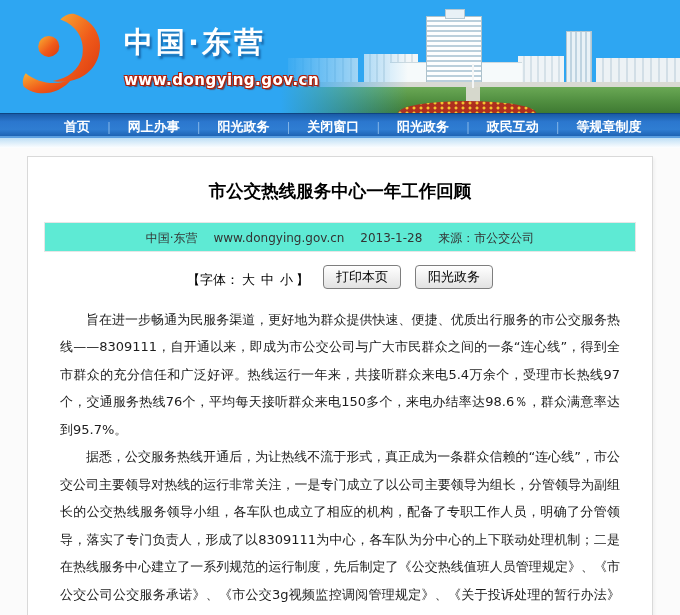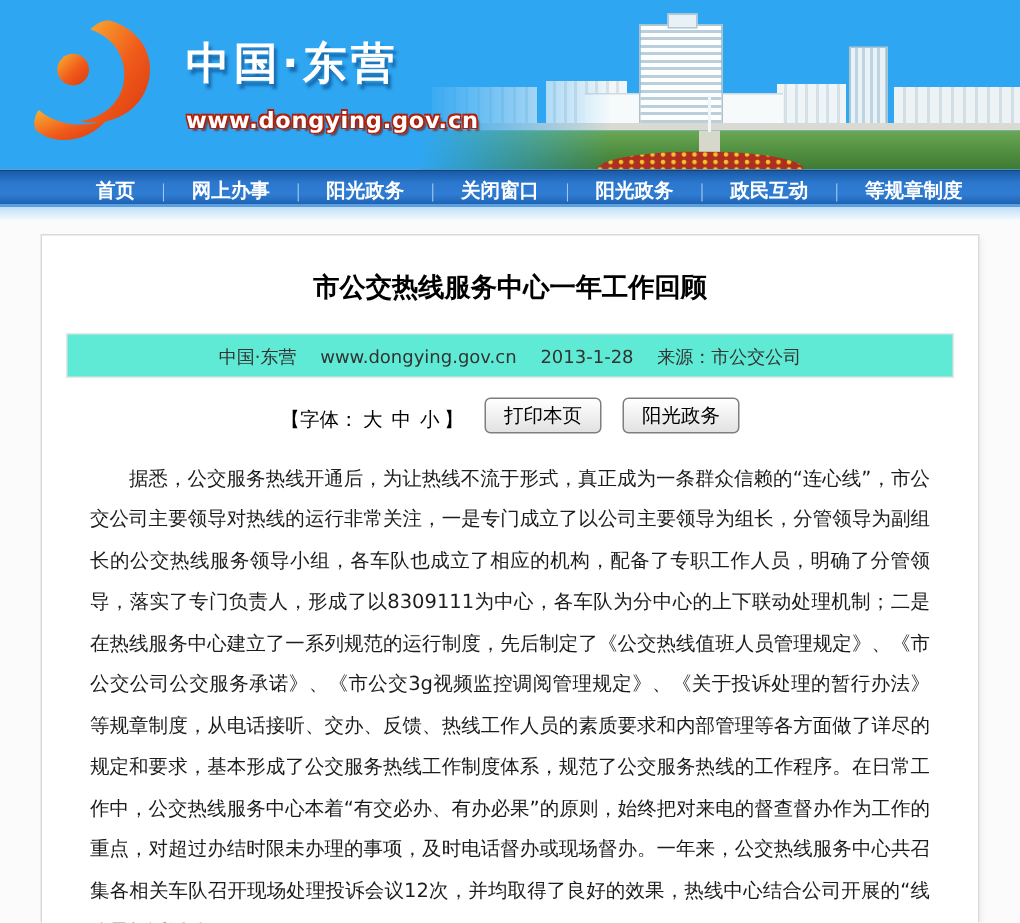--- a/index.html
+++ b/index.html
@@ -133,17 +133,18 @@
         <span>来源：市公交公司</span>
       </div>
 
       <div class="controls">
         <span class="font-label"><span>【字体：</span><a>大</a><a>中</a><a>小</a><span>】</span></span>
         <button class="btn">打印本页</button>
         <button class="btn">阳光政务</button>
       </div>
 
       <div class="article-body">
+        <p>旨在进一步畅通为民服务渠道，更好地为群众提供快速、便捷、优质出行服务的市公交服务热线——8309111，自开通以来，即成为市公交公司与广大市民群众之间的一条“连心线”，得到全市群众的充分信任和广泛好评。热线运行一年来，共接听群众来电5.4万余个，受理市长热线97个，交通服务热线76个，平均每天接听群众来电150多个，来电办结率达98.6％，群众满意率达到95.7%。</p>
         <p>据悉，公交服务热线开通后，为让热线不流于形式，真正成为一条群众信赖的“连心线”，市公交公司主要领导对热线的运行非常关注，一是专门成立了以公司主要领导为组长，分管领导为副组长的公交热线服务领导小组，各车队也成立了相应的机构，配备了专职工作人员，明确了分管领导，落实了专门负责人，形成了以8309111为中心，各车队为分中心的上下联动处理机制；二是在热线服务中心建立了一系列规范的运行制度，先后制定了《公交热线值班人员管理规定》、《市公交公司公交服务承诺》、《市公交3g视频监控调阅管理规定》、《关于投诉处理的暂行办法》等规章制度，从电话接听、交办、反馈、热线工作人员的素质要求和内部管理等各方面做了详尽的规定和要求，基本形成了公交服务热线工作制度体系，规范了公交服务热线的工作程序。在日常工作中，公交热线服务中心本着“有交必办、有办必果”的原则，始终把对来电的督查督办作为工作的重点，对超过办结时限未办理的事项，及时电话督办或现场督办。一年来，公交热线服务中心共召集各相关车队召开现场处理投诉会议12次，并均取得了良好的效果，热线中心结合公司开展的“线路零投诉活动”，</p>
       </div>
     </article>
   </main>
 </div>
 
 </body></html>

